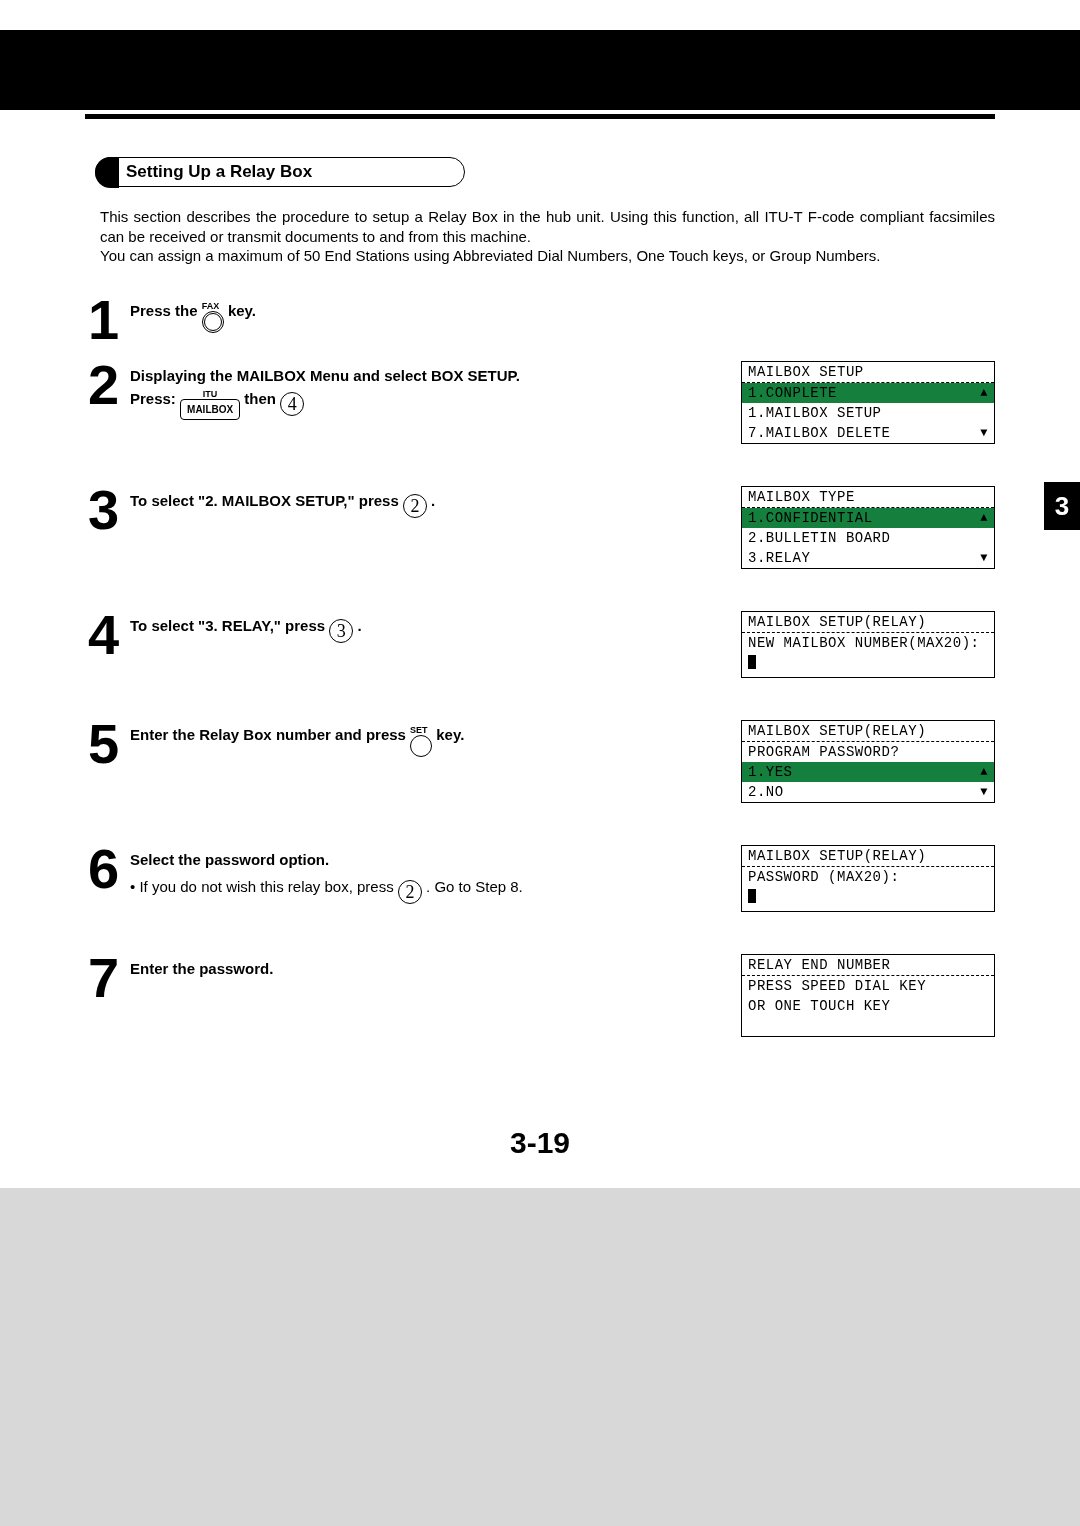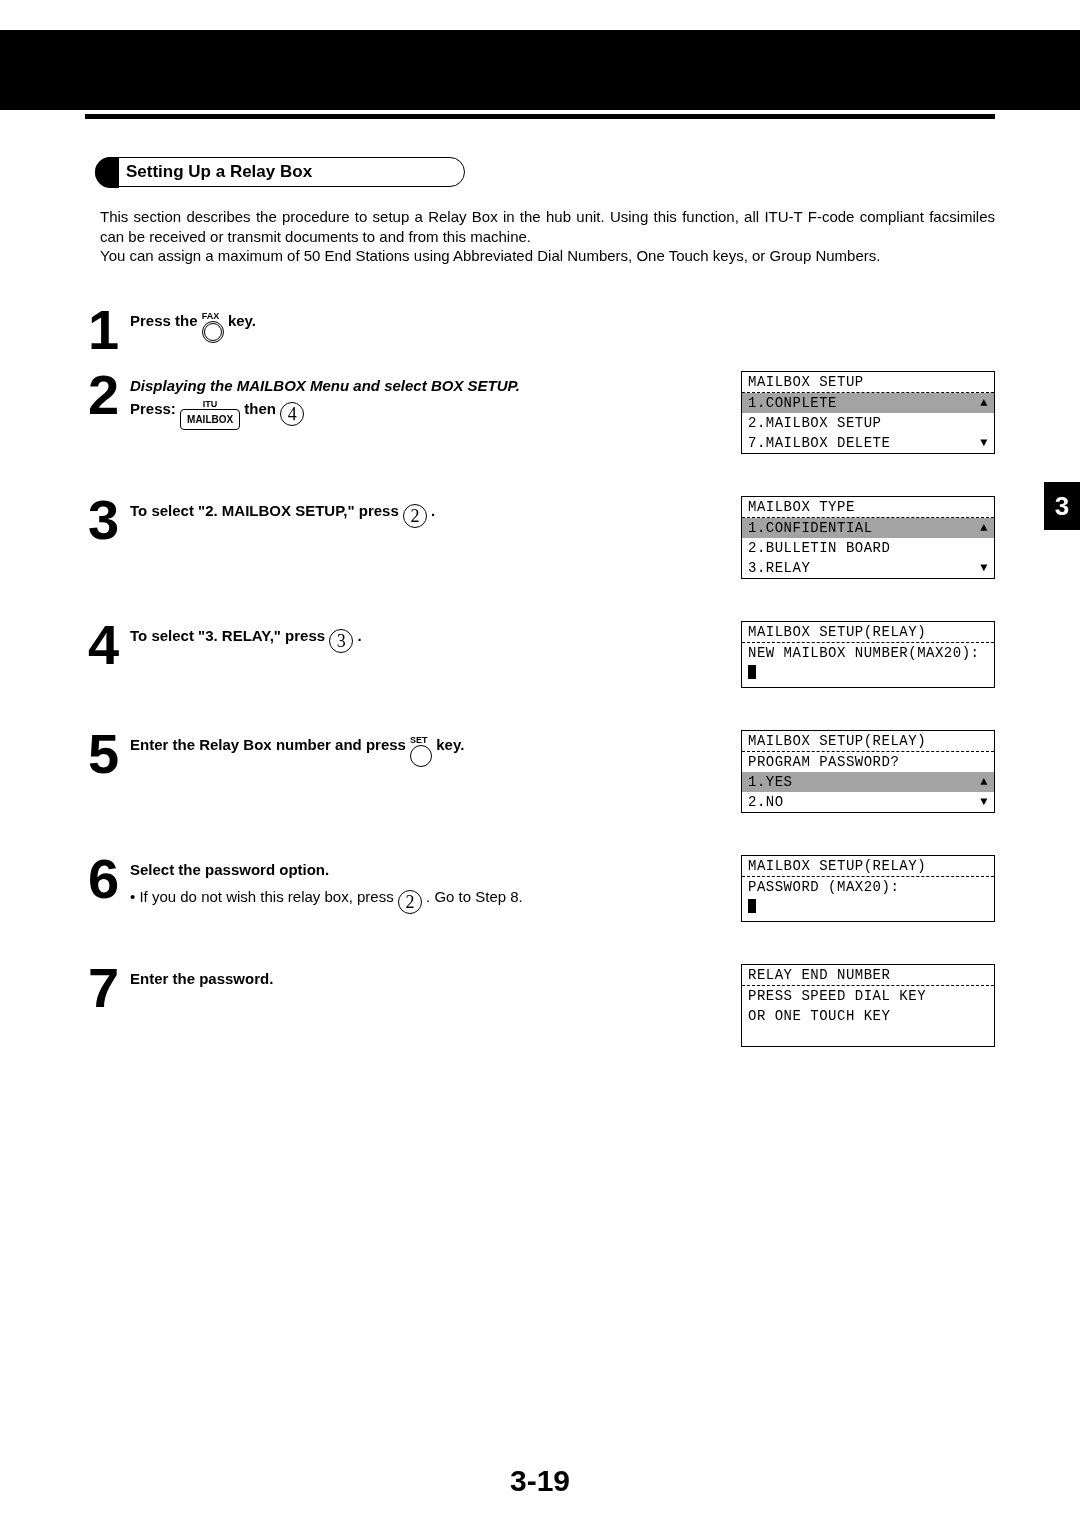--- a/index.html
+++ b/index.html
@@ -4,21 +4,21 @@
 <style>
   * { box-sizing: border-box; }
   body {
     margin: 0;
     background: #d8d8d8;
     font-family: Arial, Helvetica, sans-serif;
     font-size: 15px;
   }
   .page {
     width: 1080px;
-    height: 1526px;
+    height: 1188px;
     margin: 0 auto;
     background: #ffffff;
     position: relative;
     padding-top: 30px;
   }
   .topband {
     background: #000;
     height: 80px;
     width: 100%;
     margin-bottom: 4px;
@@ -39,21 +39,21 @@
   }
   .pill .cap {
     position: absolute;
     left: -1.5px; top: -1.5px;
     width: 24px; height: calc(100% + 3px);
     background: #000;
     border-top-left-radius: 40px;
     border-bottom-left-radius: 40px;
   }
   .intro {
-    margin: 0 85px 40px 100px;
+    margin: 0 85px 30px 100px;
     line-height: 1.3;
     text-align: justify;
   }
   .steps {
     margin: 0 85px 0 88px;
   }
   .step-row {
     display: flex;
     align-items: flex-start;
     margin-bottom: 18px;
@@ -65,21 +65,21 @@
     font-family: Arial, sans-serif;
     width: 36px;
     margin-right: 6px;
     letter-spacing: -2px;
   }
   .step-body {
     flex: 1;
     padding-top: 6px;
   }
   .step-title { font-weight: bold; }
-  .justify { text-align: justify; font-style: italic; }
+  .justify { text-align: justify; }
   .sub { font-weight: bold; margin-top: 6px; }
   .bullets { margin-top: 10px; }
   .bullets div { margin-top: 2px; }
   .lcd-col {
     width: 270px;
     margin-left: 10px;
     font-family: "Courier New", monospace;
     font-size: 14px;
     letter-spacing: 0.5px;
     padding-left: 16px;
@@ -91,21 +91,21 @@
   .lcd-head {
     padding: 2px 6px;
     border-bottom: 1px dashed #000;
   }
   .lcd-line {
     padding: 2px 6px;
     display: flex;
     justify-content: space-between;
     align-items: center;
   }
-  .shade { background: #a3a3a3; }
+  .shade { background: #15803d; }
   .arrow { font-size: 12px; }
   .circle-num {
     display: inline-block;
     width: 24px; height: 24px;
     border: 1.5px solid #000;
     border-radius: 50%;
     text-align: center;
     line-height: 22px;
     font-family: "Times New Roman", serif;
     font-weight: normal;
@@ -198,21 +198,21 @@
       </div>
         </div>
     <div class="lcd-col">
           <div class="lcd">
     <div class="lcd-head">MAILBOX SETUP</div>
     <div class="lcd-line shade">
         <span>1.CONPLETE</span>
         <span class="arrow">▲</span>
       </div>
             <div class="lcd-line ">
-        <span>2.MAILBOX SETUP</span>
+        <span>1.MAILBOX SETUP</span>
         <span class="arrow"></span>
       </div>
             <div class="lcd-line ">
         <span>7.MAILBOX DELETE</span>
         <span class="arrow">▼</span>
       </div>
   </div>
         </div>
   </div>
       <div class="step-row">

